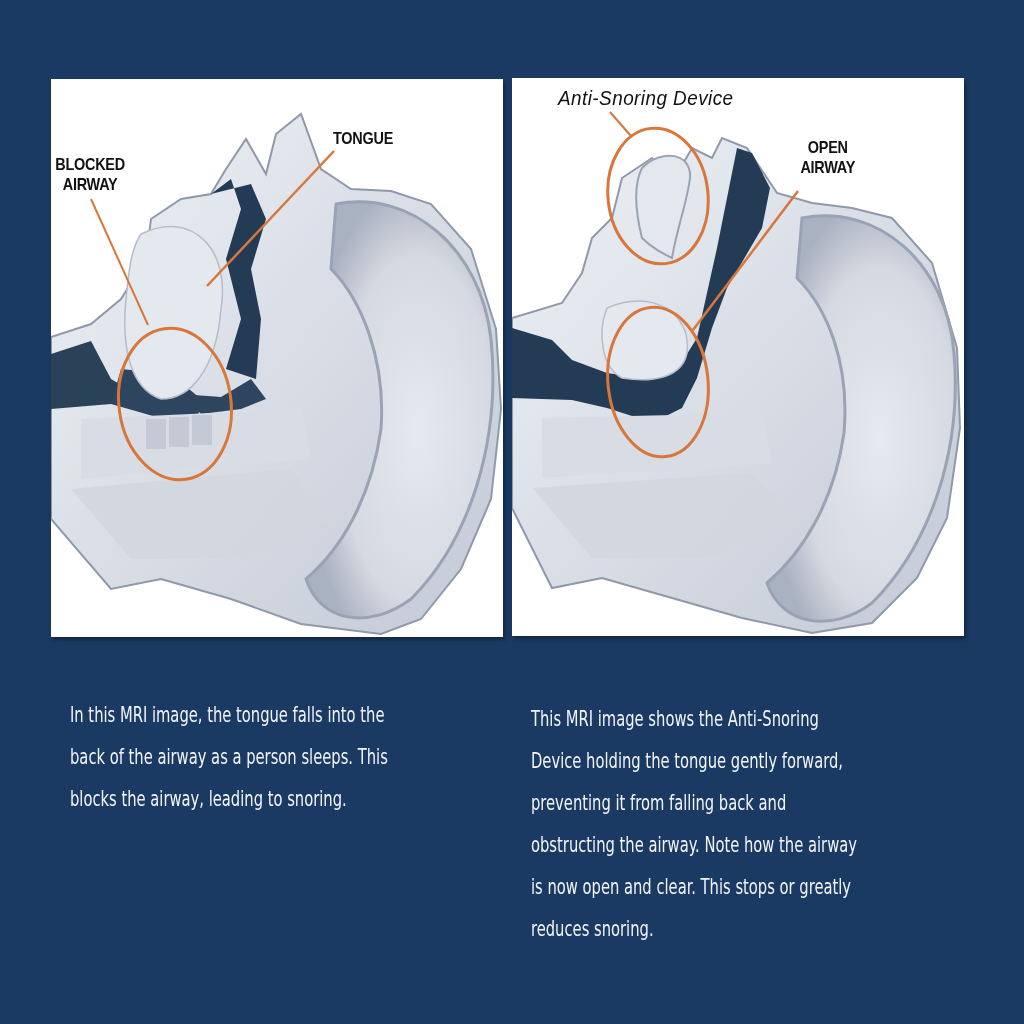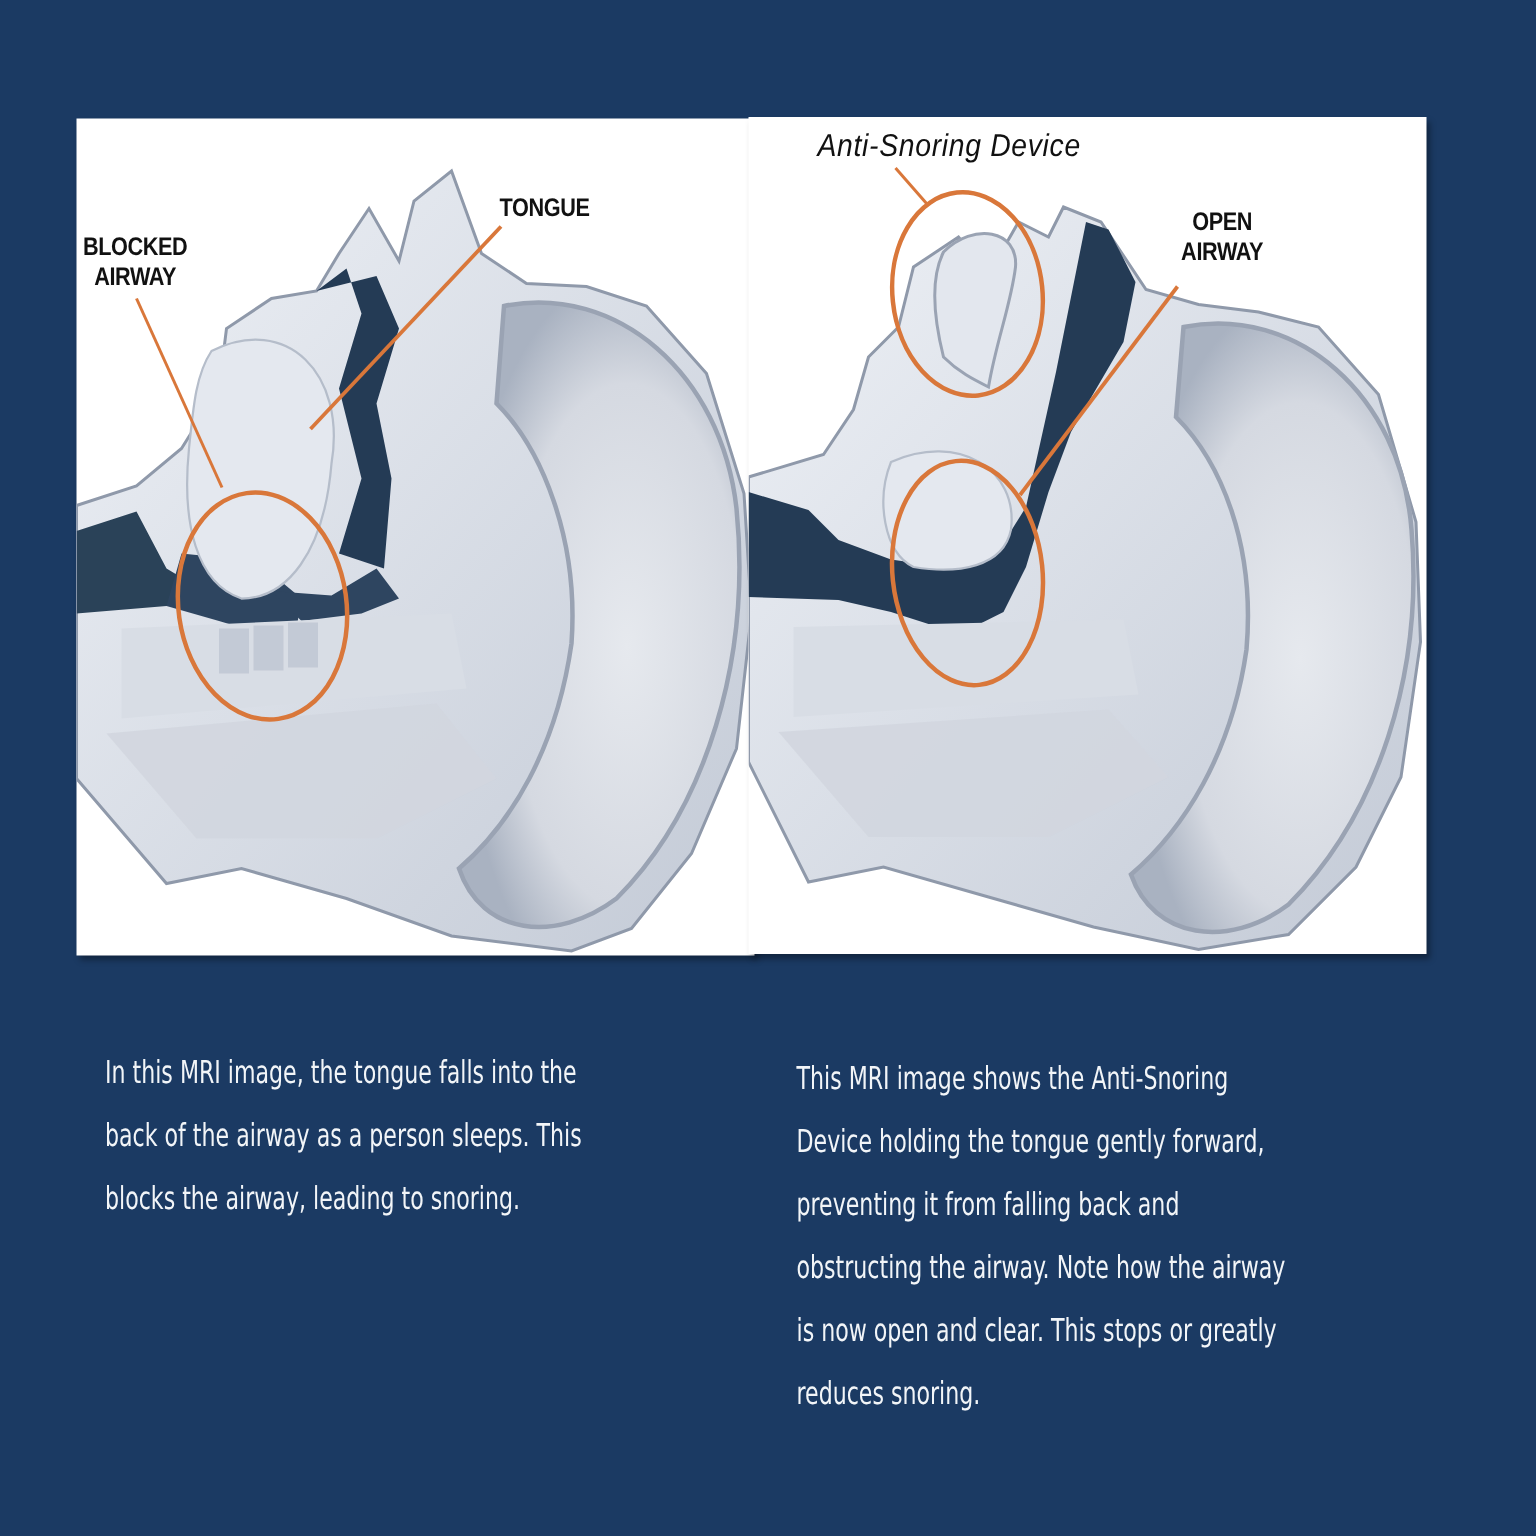--- a/index.html
+++ b/index.html
@@ -9,21 +9,21 @@
     position: relative;
     font-family: "DejaVu Sans", sans-serif;
   }
   .panel {
     position: absolute;
     background: #ffffff;
     box-shadow: 2px 3px 4px rgba(0,0,0,0.35);
     overflow: hidden;
   }
   #panel-left { left: 51px; top: 79px; width: 452px; height: 558px; }
-  #panel-right { left: 499px; top: 78px; width: 452px; height: 558px; }
+  #panel-right { left: 512px; top: 78px; width: 452px; height: 558px; }
   .panel svg { position: absolute; left: 0; top: 0; }
   .label {
     position: absolute;
     font-family: "Liberation Sans", sans-serif;
     font-weight: bold;
     color: #111;
     font-size: 17px;
     line-height: 20px;
     text-align: center;
     letter-spacing: -0.3px;

